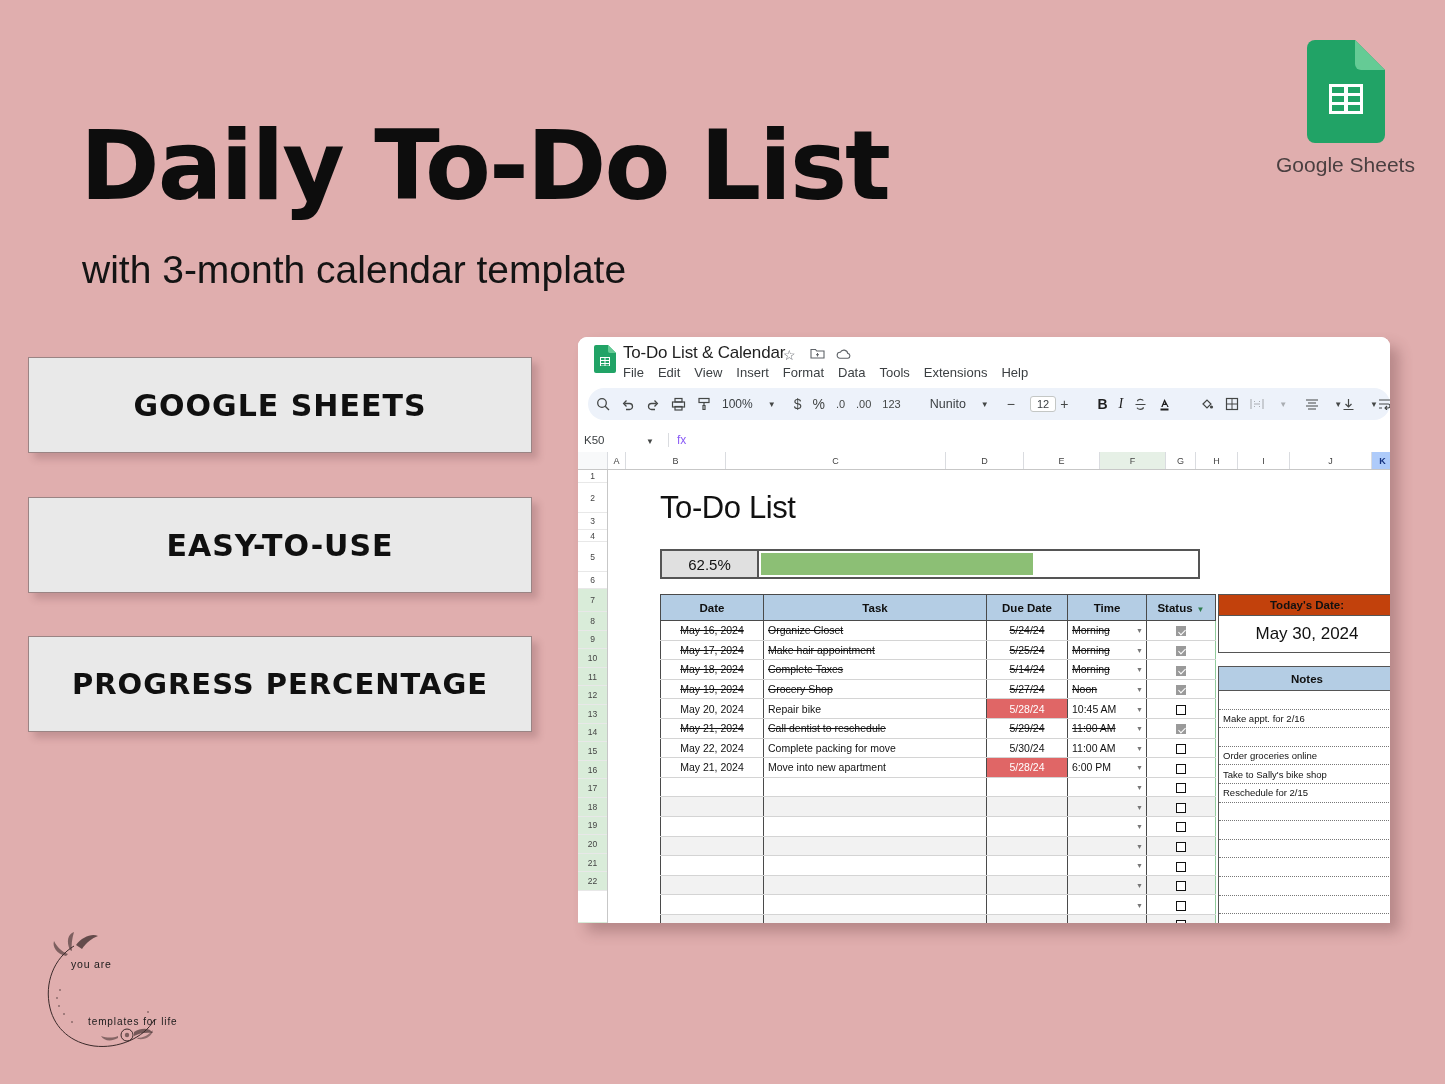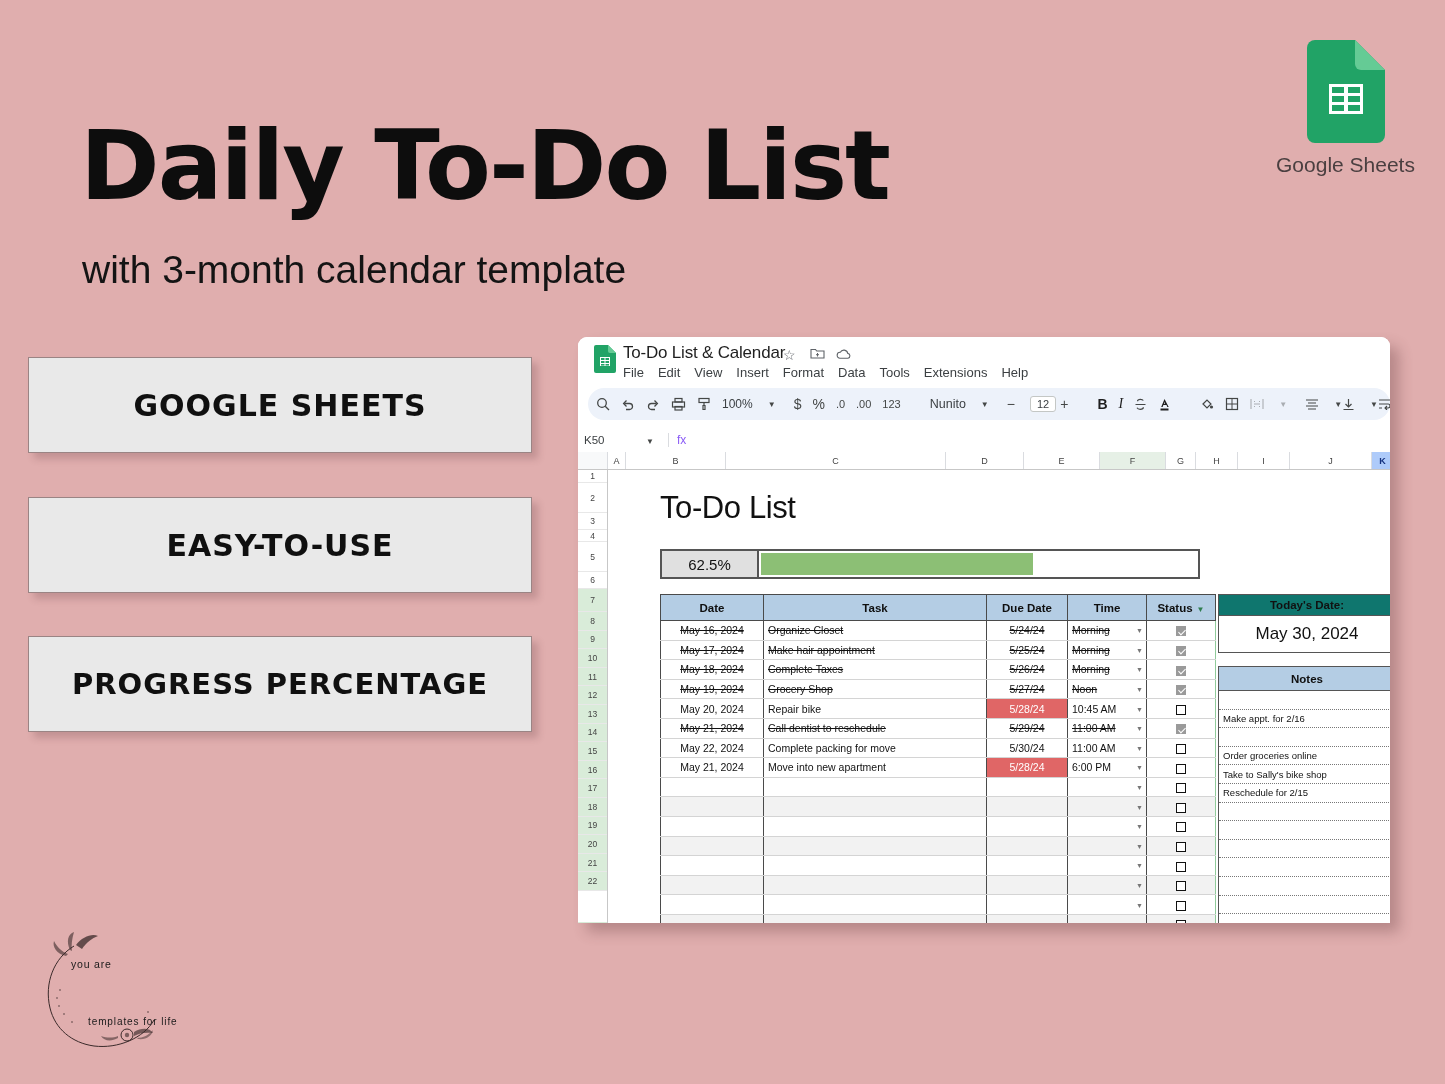--- a/index.html
+++ b/index.html
@@ -166,21 +166,21 @@
   .cb.checked{background:#9a9a9a;border-color:#9a9a9a;position:relative;}
   .cb.checked:after{content:"";position:absolute;left:2.6px;top:.3px;width:3px;height:6px;
     border:solid #fff;border-width:0 1.6px 1.6px 0;transform:rotate(45deg);}
   .filter-ico{font-size:8px;color:#2f7d4f;margin-left:4px;}
 
   
   #today-panel{
     position:absolute;left:610px;top:124px;width:178px;border:1px solid #555;box-sizing:border-box;
   }
   #today-head{
-    background:#0f766e;border-bottom:1px solid #555;height:20px;
+    background:#c2410c;border-bottom:1px solid #555;height:20px;
     display:flex;align-items:center;justify-content:center;
     font-size:11.5px;font-weight:bold;color:#111;
   }
   #today-val{
     height:36px;display:flex;align-items:center;justify-content:center;
     font-size:17px;color:#111;background:#fff;
   }
   #notes-panel{
     position:absolute;left:610px;top:196px;width:178px;border:1px solid #555;box-sizing:border-box;background:#fff;
   }
@@ -484,21 +484,21 @@
               <tr class="done ">
                 <td class="c-date">May 17, 2024</td>
                 <td class="c-task">Make hair appointment</td>
                 <td class="c-due">5/25/24</td>
                 <td class="c-time"><span>Morning</span><span class="dd-caret">▼</span></td>
                 <td class="c-status"><span class="cb checked"></span></td>
               </tr>
               <tr class="done ">
                 <td class="c-date">May 18, 2024</td>
                 <td class="c-task">Complete Taxes</td>
-                <td class="c-due">5/26/24</td>
+                <td class="c-due">5/14/24</td>
                 <td class="c-time"><span>Morning</span><span class="dd-caret">▼</span></td>
                 <td class="c-status"><span class="cb checked"></span></td>
               </tr>
               <tr class="done ">
                 <td class="c-date">May 19, 2024</td>
                 <td class="c-task">Grocery Shop</td>
                 <td class="c-due">5/27/24</td>
                 <td class="c-time"><span>Noon</span><span class="dd-caret">▼</span></td>
                 <td class="c-status"><span class="cb checked"></span></td>
               </tr>

